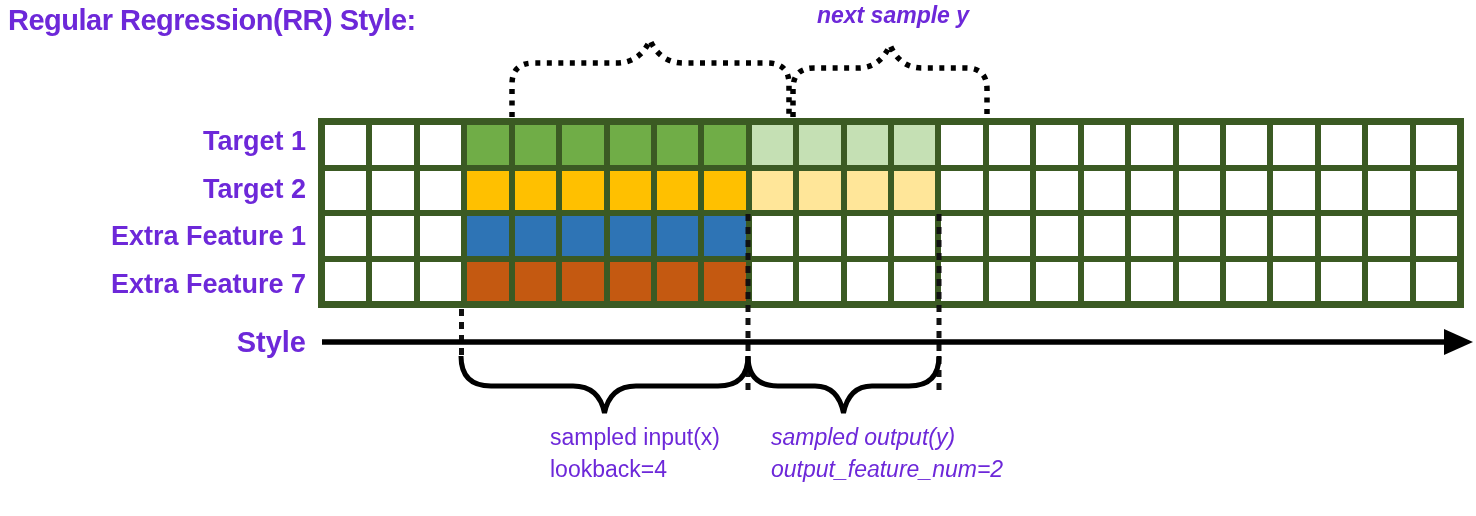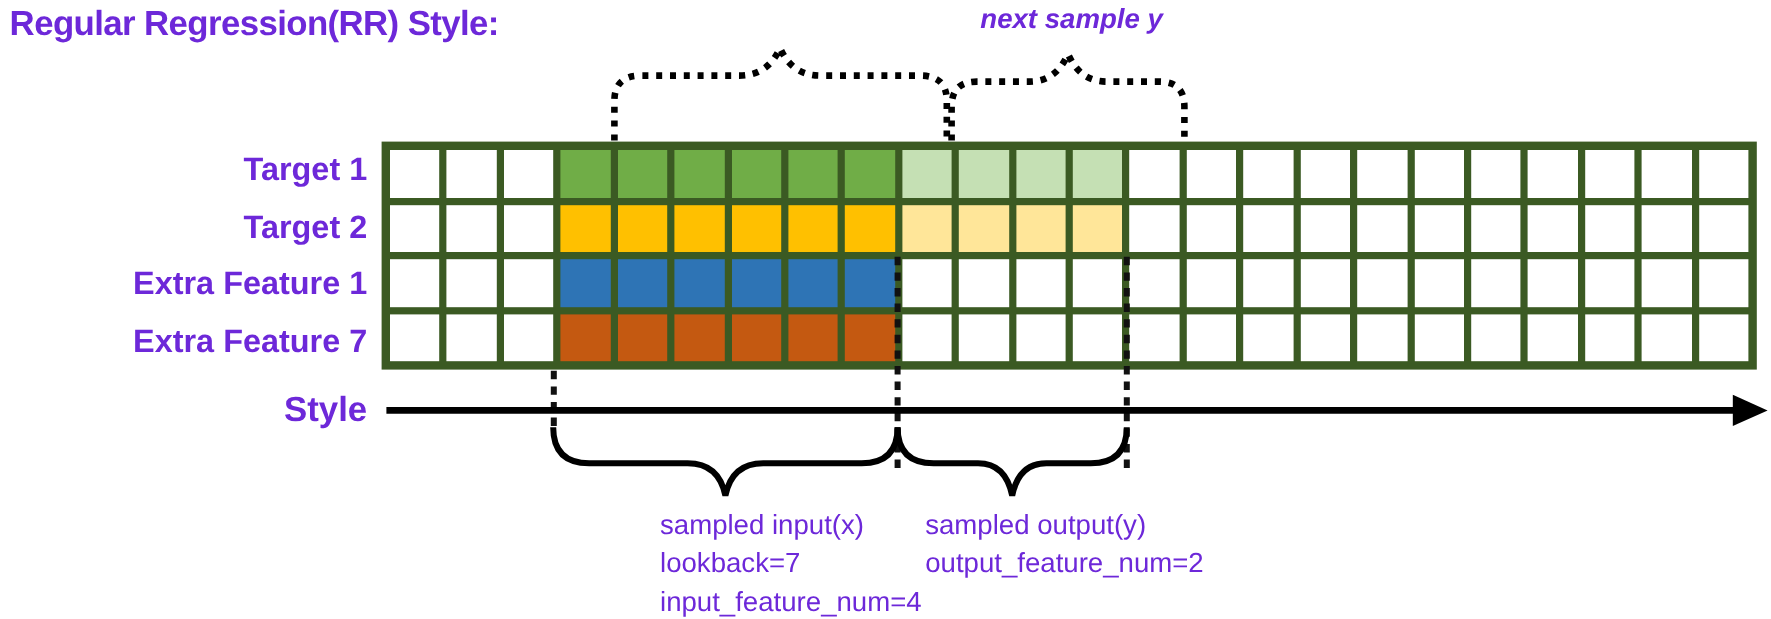--- a/index.html
+++ b/index.html
@@ -39,21 +39,21 @@
   .next-label.y { left:893px; }
   .time-label {
     position:absolute; left:150px; top:326px; width:156px;
     text-align:right; font-size:29px; font-weight:bold;
   }
   .note-block {
     position:absolute; top:421px; font-size:23px; line-height:32px;
     white-space:nowrap; letter-spacing:0px;
   }
   .note-block.input  { left:510px;margin-left:40px; }
-  .note-block.output { left:771px; }
+  .note-block.output { left:771px;font-style:italic; }
   svg.overlay { position:absolute; left:0; top:0; pointer-events:none; }
 </style>
 </head>
 <body>
 
 <div class="page">
 
   <div class="title">Regular Regression(RR) Style:</div>
 
   <div class="next-label y">next sample y</div>
@@ -161,22 +161,21 @@
       <div class="cell" style="background: rgb(255, 255, 255);"></div>
       <div class="cell" style="background: rgb(255, 255, 255);"></div>
       <div class="cell" style="background: rgb(255, 255, 255);"></div>
       <div class="cell" style="background: rgb(255, 255, 255);"></div>
     </div>
 
   <div class="time-label">Style</div>
 
   <div class="note-block input">
     <div>sampled input(x)</div>
-    <div>lookback=7</div>
-    <div>input_feature_num=4</div>
+    <div>lookback=4</div>
   </div>
   <div class="note-block output">
     <div>sampled output(y)</div>
     <div>output_feature_num=2</div>
   </div>
 
   <svg class="overlay" width="1476" height="516" viewBox="0 0 1476 516">
 
     <path d="M 512 117 L 512 84 Q 512 63 534 63 L 616 63 Q 640 63 650 40 Q 660 63 684 63 L 767 63 Q 789 63 789 84 L 789 117" fill="none" stroke="#000000" stroke-width="5.5" stroke-dasharray="5 6.5"></path>
 

